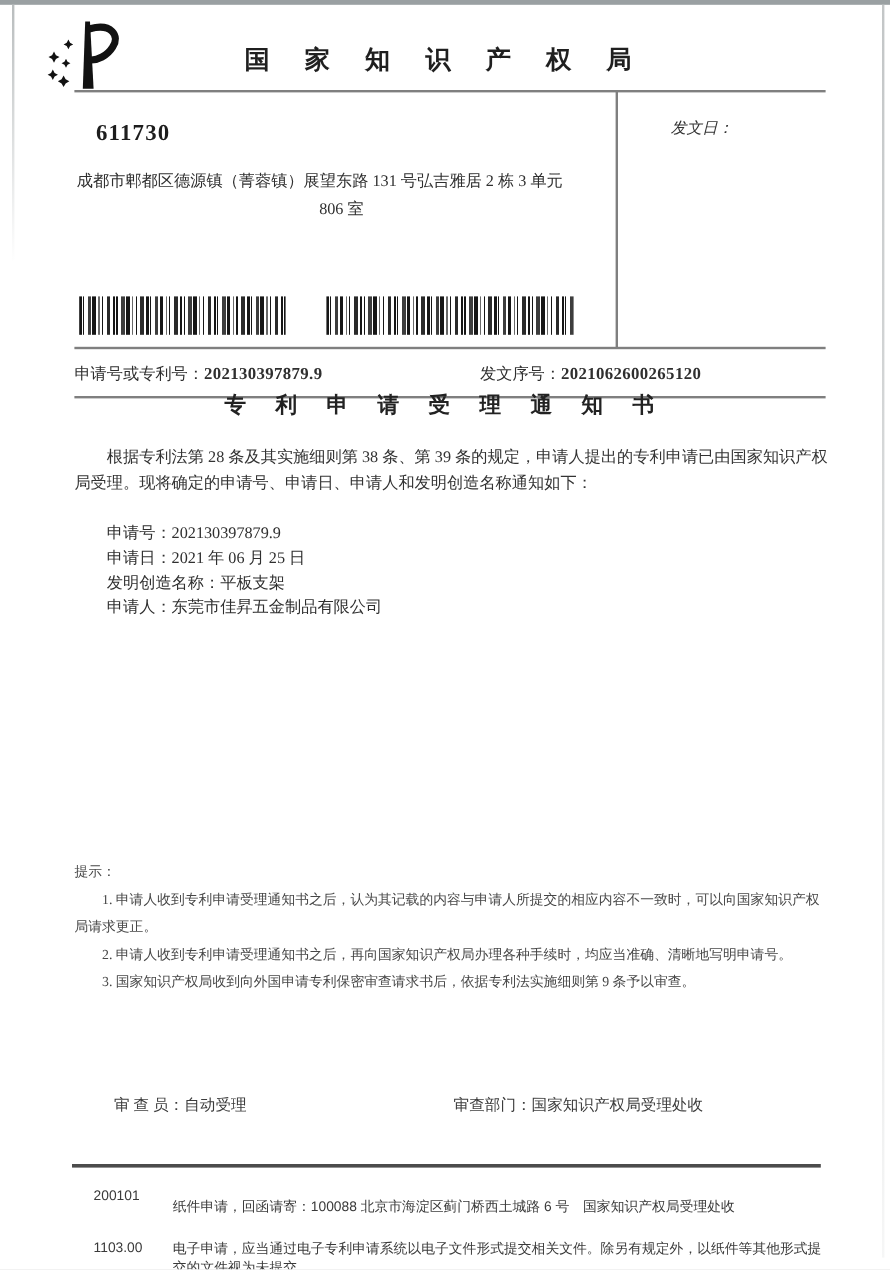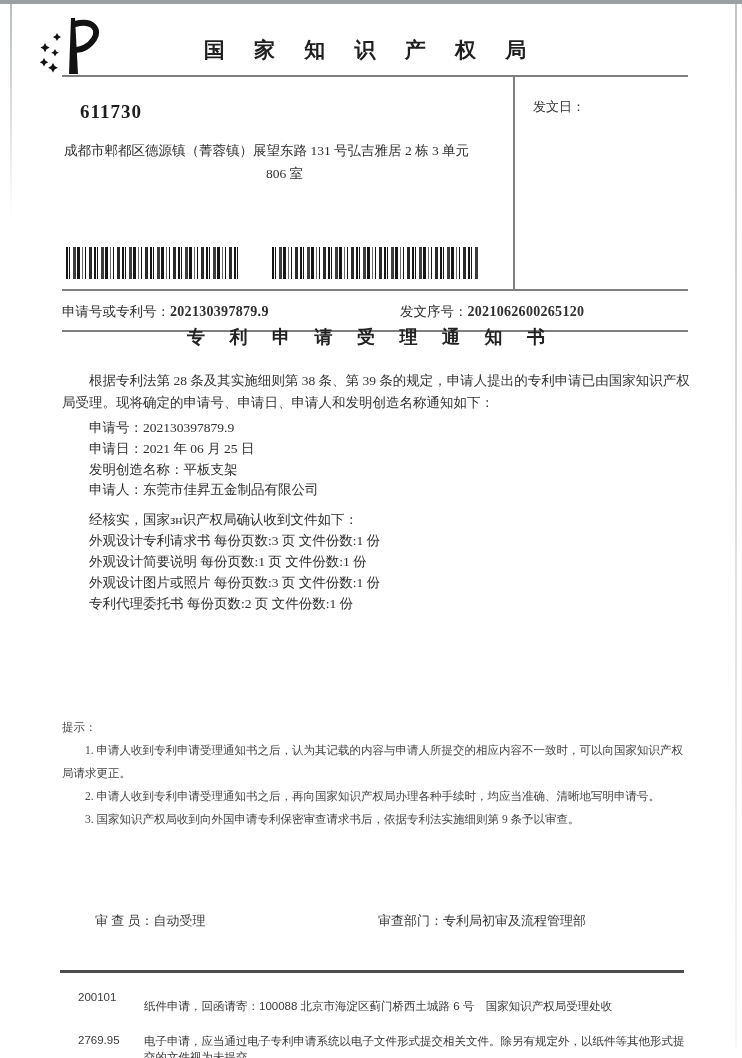--- a/index.html
+++ b/index.html
@@ -33,21 +33,21 @@
   .rule-mid { top:289px; }
   .rule-2   { top:330px; height:1.5px; }
   .vdiv { position:absolute; left:513px; top:76px; width:2px; height:214px; background:#7f7f7f; }
 
   .addr-block { position:absolute; left:62px; top:96px; width:445px; font-size:13.5px; line-height:1.7; }
   .postal { font-size:19px; font-weight:700; letter-spacing:1px; margin-left:18px; color:#1d1d1d; }
   .addr1 { margin-top:12px; text-align:left; padding-left:2px; }
   .addr2 { text-align:center; }
   .addr3 { margin-top:2px; padding-left:14px; }
 
-  .date-box { position:absolute; left:533px; top:98px; width:150px; }
+  .date-box { position:absolute; left:559px; top:98px; width:150px;font-style:italic; }
   .date-label { font-size:13px; color:#333; }
   .date-value { margin-top:42px; font-family:"DejaVu Sans","Liberation Sans",sans-serif;
                 font-size:17px; font-weight:700; letter-spacing:.5px; color:#1c1c1c; white-space:nowrap; }
 
   .barcode { position:absolute; top:247px; height:32px;
     background:repeating-linear-gradient(90deg,
       #161616 0 2px, #fff 2px 3px, #161616 3px 4px, #fff 4px 7px,
       #3d3d3d 7px 10px, #fff 10px 11px, #161616 11px 14px, #fff 14px 16px,
       #6a6a6a 16px 17px, #fff 17px 19px, #161616 19px 20px, #fff 20px 23px,
       #2a2a2a 23px 26px, #fff 26px 28px);
@@ -57,21 +57,21 @@
 
   .meta-row { position:absolute; top:303px; left:62px; width:626px; font-size:13.5px; }
   .meta-serial { position:absolute; left:338px; top:0; }
   .meta-row b { font-size:14px; letter-spacing:.3px; }
 
   .doc-title { position:absolute; left:0; right:0; top:325px; text-align:center;
     font-size:18px; font-weight:700; letter-spacing:10px; color:#222; }
 
   .body-block { position:absolute; left:62px; top:370px; width:628px; font-size:13.5px; line-height:1.62; }
   .intro { text-indent:2em; color:#333; }
-  .field-lines { margin-top:4px; margin-left:27px; }
+  .field-lines { margin-top:20px; margin-left:27px; }
   .field-lines div { line-height:1.55; }
   .received { margin-top:9px; margin-left:27px; }
   .received div { line-height:1.55; }
 
   .tips { position:absolute; left:62px; top:716px; width:630px; font-size:11.5px; color:#474747; line-height:2.0; }
   .tips p { text-indent:2em; }
 
   .signoff { position:absolute; top:912px; left:0; width:742px; font-size:13px; color:#3c3c3c; }
   .examiner { position:absolute; left:95px; white-space:nowrap; }
   .dept     { position:absolute; left:378px; white-space:nowrap; }
@@ -134,50 +134,43 @@
   <div class="doc-title">专 利 申 请 受 理 通 知 书</div>
 
   <div class="body-block">
     <p class="intro">根据专利法第 28 条及其实施细则第 38 条、第 39 条的规定，申请人提出的专利申请已由国家知识产权局受理。现将确定的申请号、申请日、申请人和发明创造名称通知如下：</p>
     <div class="field-lines">
       <div>申请号：202130397879.9</div>
       <div>申请日：2021 年 06 月 25 日</div>
       <div>发明创造名称：平板支架</div>
       <div>申请人：东莞市佳昇五金制品有限公司</div>
     </div>
-    <div class="received">
-      <div>经核实，国家зн识产权局确认收到文件如下：</div>
-      <div>外观设计专利请求书 每份页数:3 页  文件份数:1 份</div>
-      <div>外观设计简要说明 每份页数:1 页  文件份数:1 份</div>
-      <div>外观设计图片或照片 每份页数:3 页  文件份数:1 份</div>
-      <div>专利代理委托书 每份页数:2 页  文件份数:1 份</div>
-    </div>
   </div>
 
   <div class="tips">
     <div>提示：</div>
     <p>1. 申请人收到专利申请受理通知书之后，认为其记载的内容与申请人所提交的相应内容不一致时，可以向国家知识产权局请求更正。</p>
     <p>2. 申请人收到专利申请受理通知书之后，再向国家知识产权局办理各种手续时，均应当准确、清晰地写明申请号。</p>
     <p>3. 国家知识产权局收到向外国申请专利保密审查请求书后，依据专利法实施细则第 9 条予以审查。</p>
   </div>
 
   <div class="signoff">
     <span class="examiner">
       <span>审 查 员：</span><span>自动受理</span>
     </span>
     <span class="dept">
-      <span>审查部门：</span><span>专利局初审及流程管理部</span>
+      <span>审查部门：</span><span>国家知识产权局受理处收</span>
     </span>
   </div>
 
   <div class="footer-rule"></div>
   <div class="footer">
     <div class="footer-row">
       <div class="footer-code">200101</div>
       <div class="footer-text">纸件申请，回函请寄：100088  北京市海淀区蓟门桥西土城路 6 号　国家知识产权局受理处收</div>
     </div>
     <div class="footer-row">
-      <div class="footer-code">2769.95</div>
+      <div class="footer-code">1103.00</div>
       <div class="footer-text">电子申请，应当通过电子专利申请系统以电子文件形式提交相关文件。除另有规定外，以纸件等其他形式提交的文件视为未提交。</div>
     </div>
   </div>
 
 </div>
 
 </body></html>

